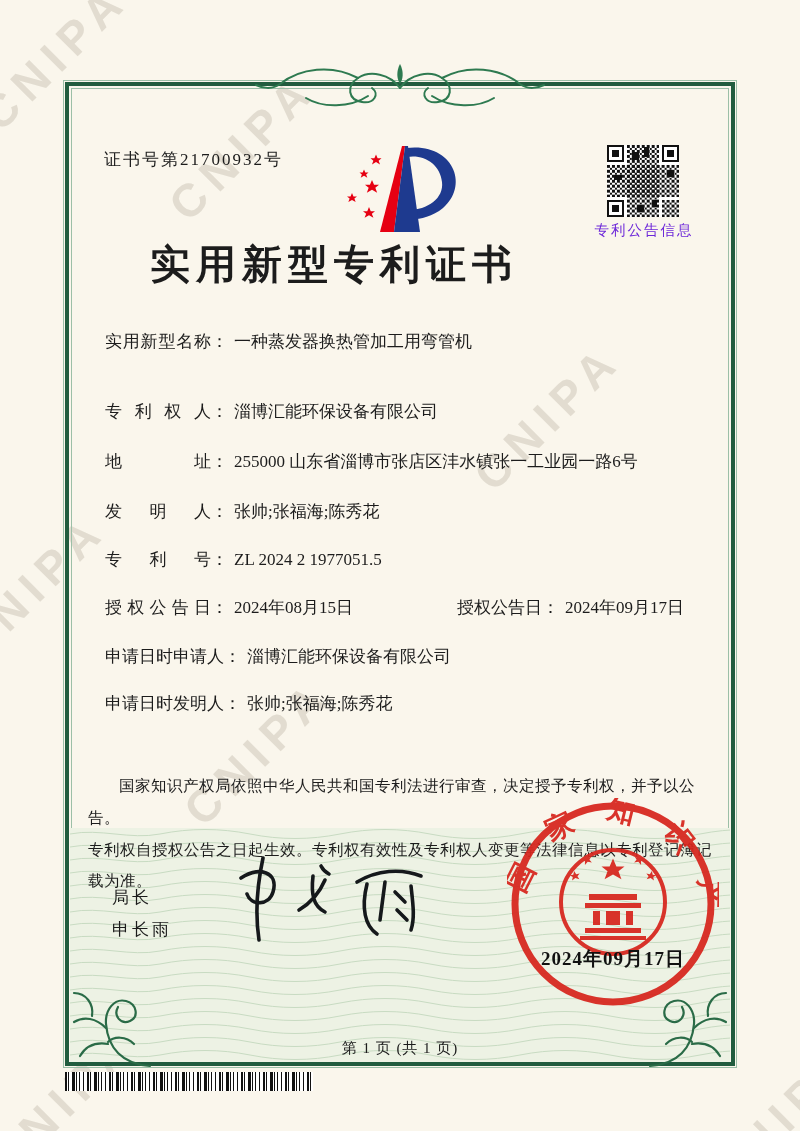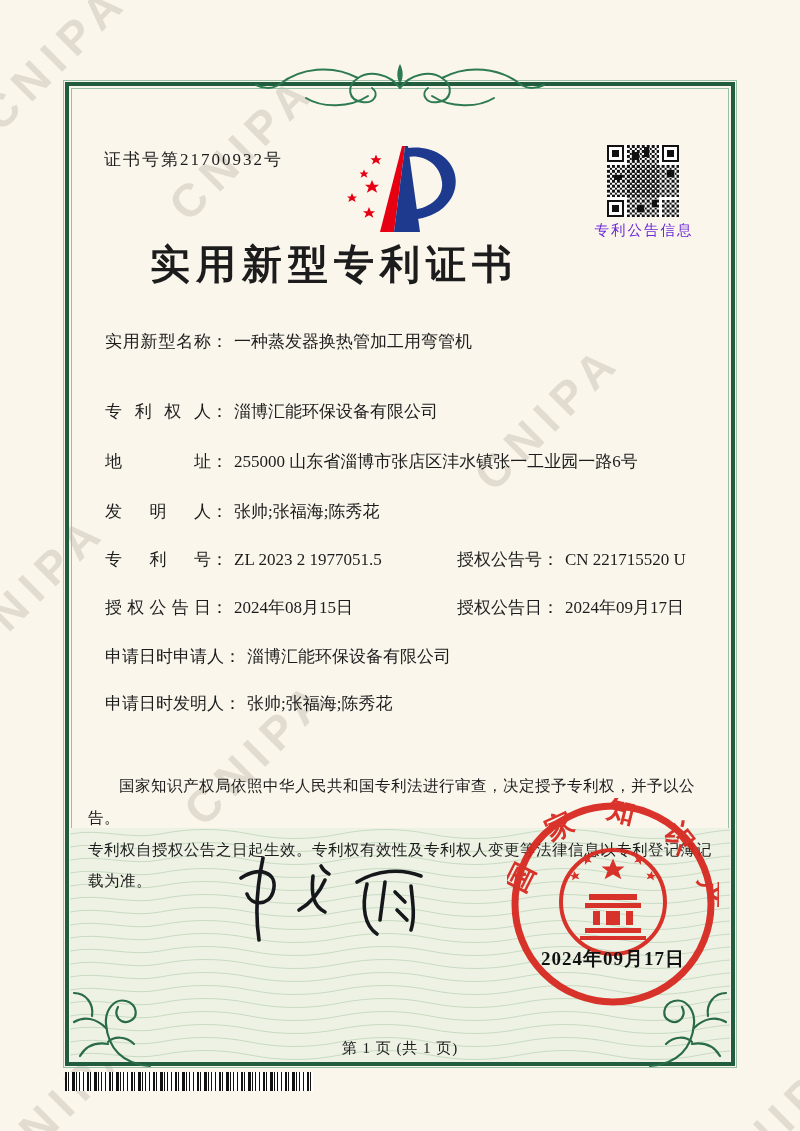--- a/index.html
+++ b/index.html
@@ -179,40 +179,43 @@
     <div class="row" style="top:400px;">
       <span class="lbl">专利权人</span><span class="colon">：</span><span class="val">淄博汇能环保设备有限公司</span>
     </div>
     <div class="row" style="top:450px;">
       <span class="lbl">地址</span><span class="colon">：</span><span class="val">255000 山东省淄博市张店区沣水镇张一工业园一路6号</span>
     </div>
     <div class="row" style="top:500px;">
       <span class="lbl">发明人</span><span class="colon">：</span><span class="val">张帅;张福海;陈秀花</span>
     </div>
     <div class="row" style="top:548px;">
-      <span class="lbl">专利号</span><span class="colon">：</span><span class="val">ZL 2023 2 1977051.5</span>
-      <span class="col2"><span>授权公告号</span><span class="colon">：</span><span>CN 221715520 U</span></span>
+      <span class="lbl">专利号</span><span class="colon">：</span><span class="val">ZL 2024 2 1977051.5</span>
     </div>
     <div class="row" style="top:596px;">
       <span class="lbl">授权公告日</span><span class="colon">：</span><span class="val">2024年08月15日</span>
       <span class="col2"><span>授权公告日</span><span class="colon">：</span><span>2024年09月17日</span></span>
     </div>
     <div class="row" style="top:645px;">
       <span class="lbl auto">申请日时申请人</span><span class="colon">：</span><span class="val">淄博汇能环保设备有限公司</span>
     </div>
     <div class="row" style="top:692px;">
       <span class="lbl auto">申请日时发明人</span><span class="colon">：</span><span class="val">张帅;张福海;陈秀花</span>
     </div>
   </div>
 
   <div class="statement">
     <div class="l1">国家知识产权局依照中华人民共和国专利法进行审查，决定授予专利权，并予以公告。</div>
     <div class="l2">专利权自授权公告之日起生效。专利权有效性及专利权人变更等法律信息以专利登记簿记载为准。</div>
   </div>
 
+  <div class="officer">
+    <div>局长</div>
+    <div>申长雨</div>
+  </div>
 
   <svg class="sig" width="210" height="95" viewBox="0 0 210 95">
     <g stroke="#15181b" stroke-width="3.6" fill="none" stroke-linecap="round" stroke-linejoin="round">
       <path d="M38 6 C 32 34 30 62 34 88"></path>
       <path d="M16 26 C 34 14 54 20 48 40 C 44 54 26 54 22 42"></path>
       <path d="M88 24 C 86 42 88 54 100 60 M100 28 C 94 42 84 52 74 58 M96 14 C 98 18 100 20 104 22"></path>
       <path d="M132 30 C 152 18 176 16 196 24"></path>
       <path d="M142 32 C 136 56 140 74 152 82 M160 30 L 155 68 M170 40 l 10 10 M172 58 l 10 10 M186 34 C 188 52 190 66 186 78"></path>
     </g>
   </svg>

